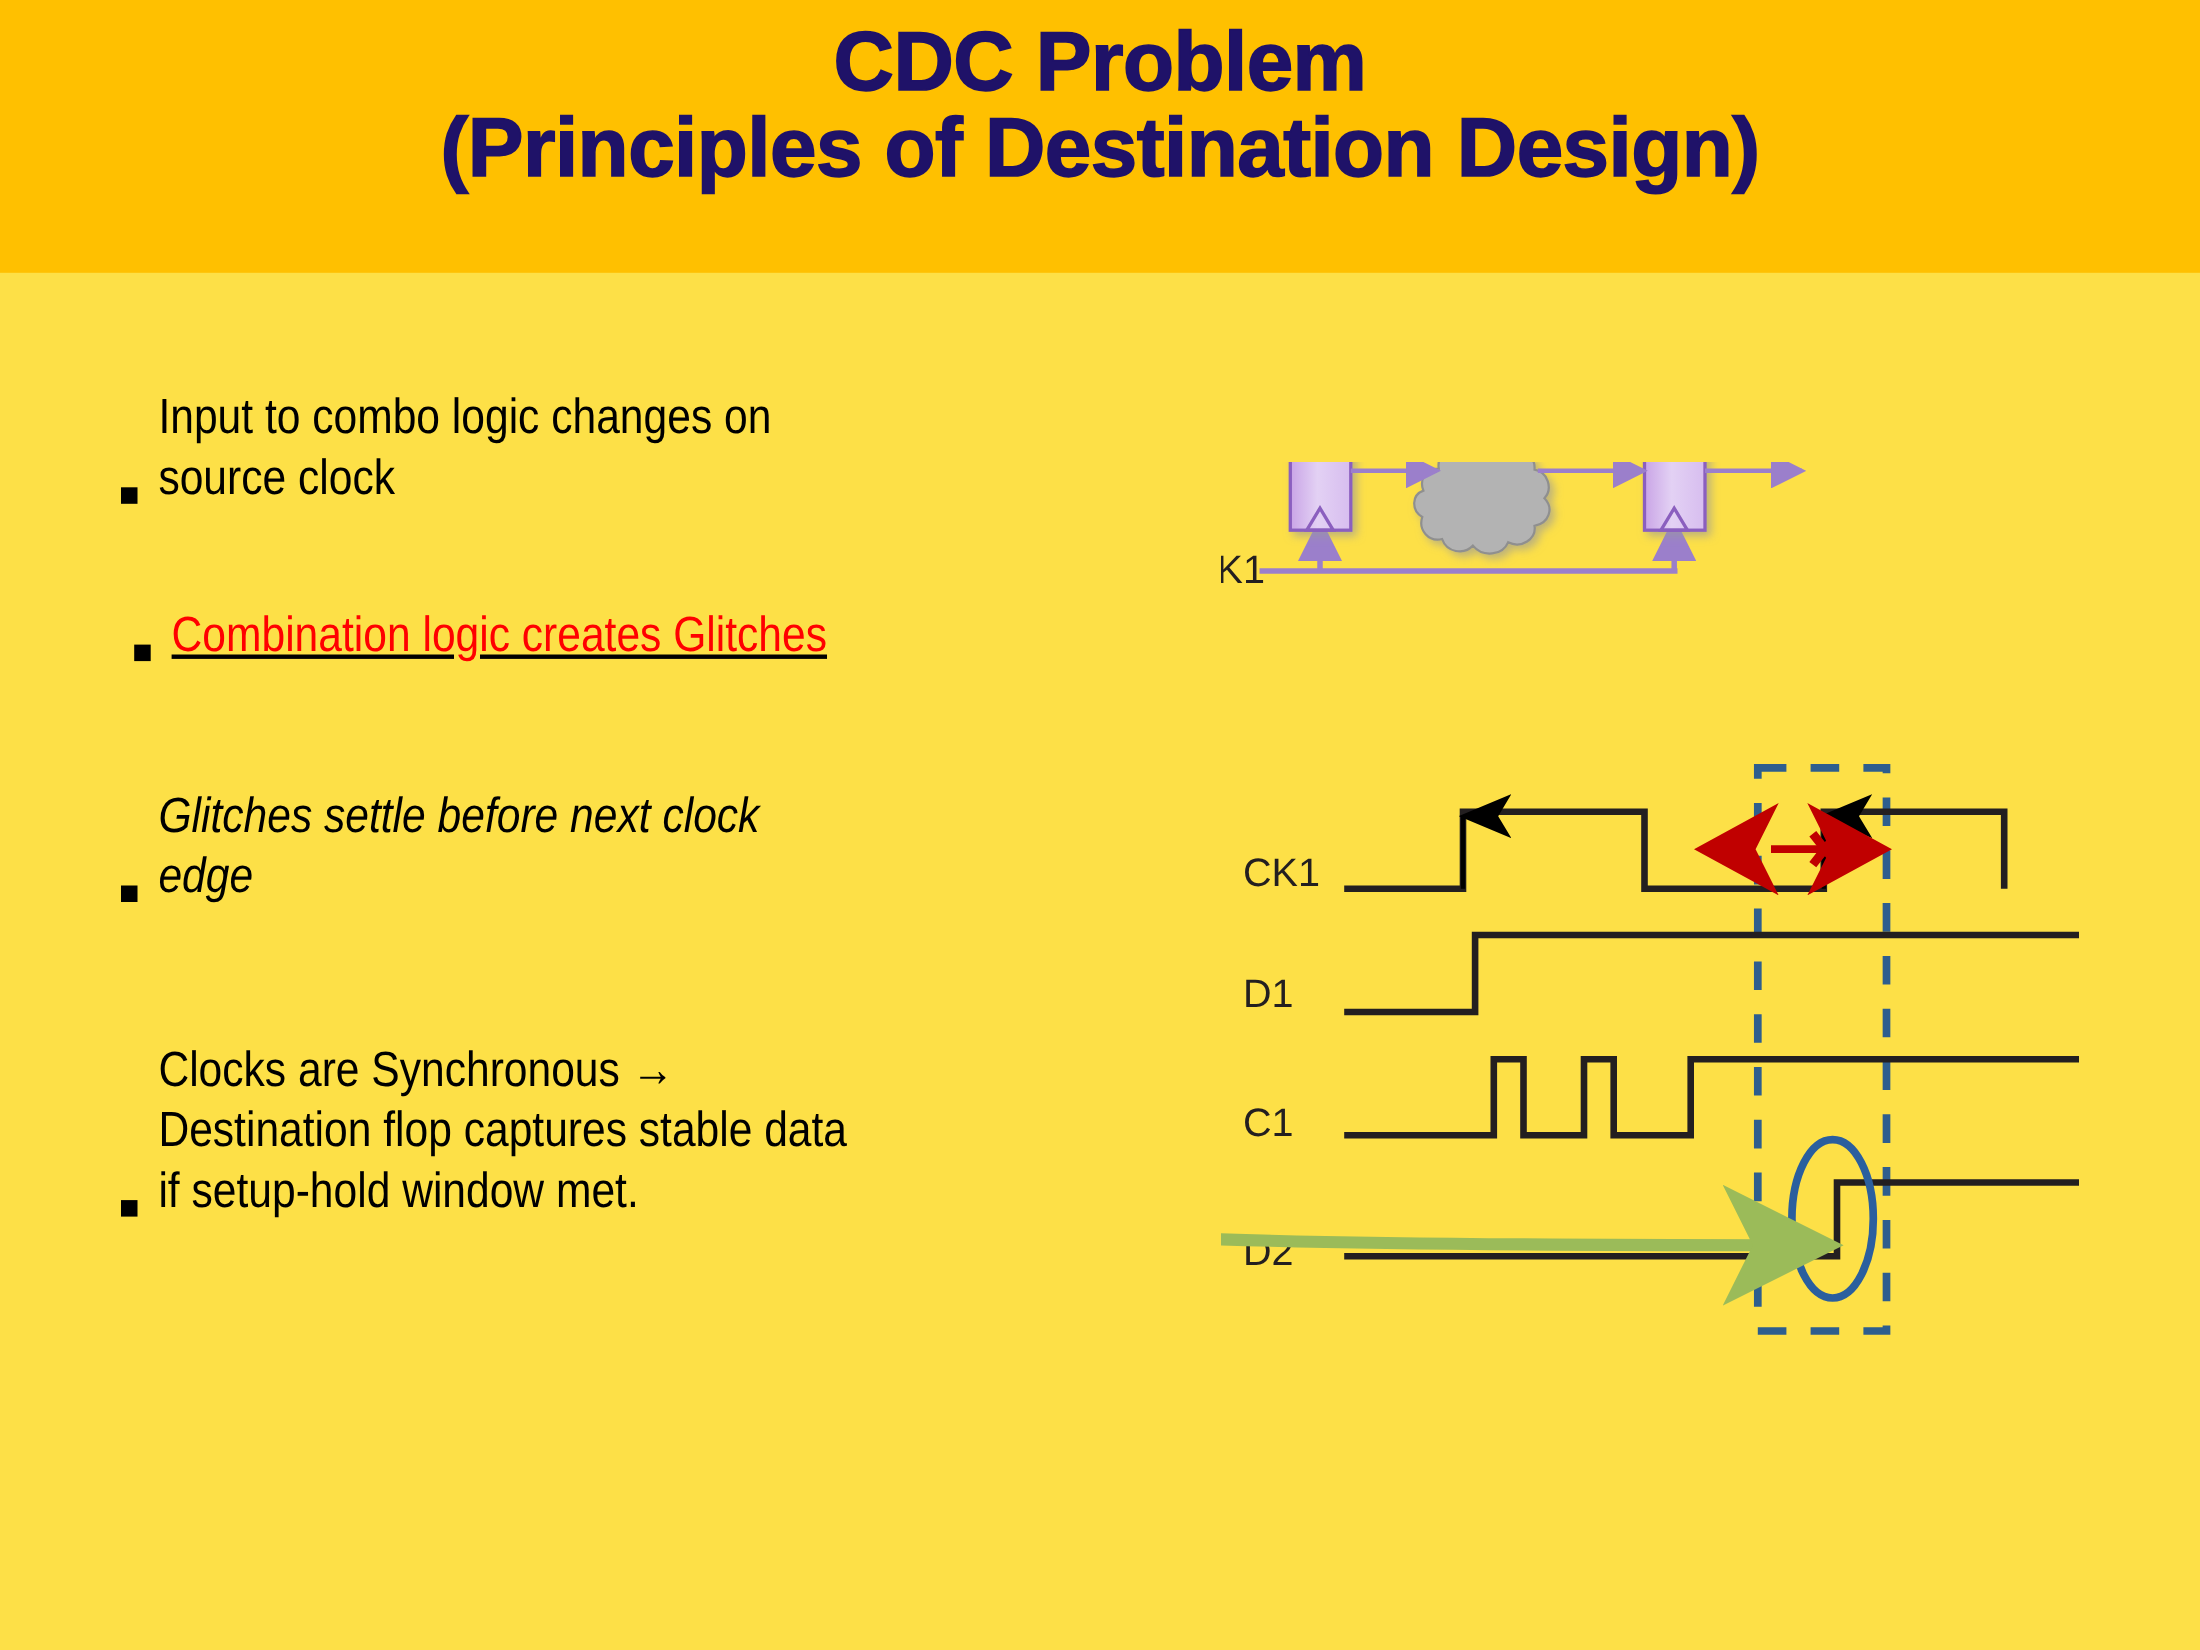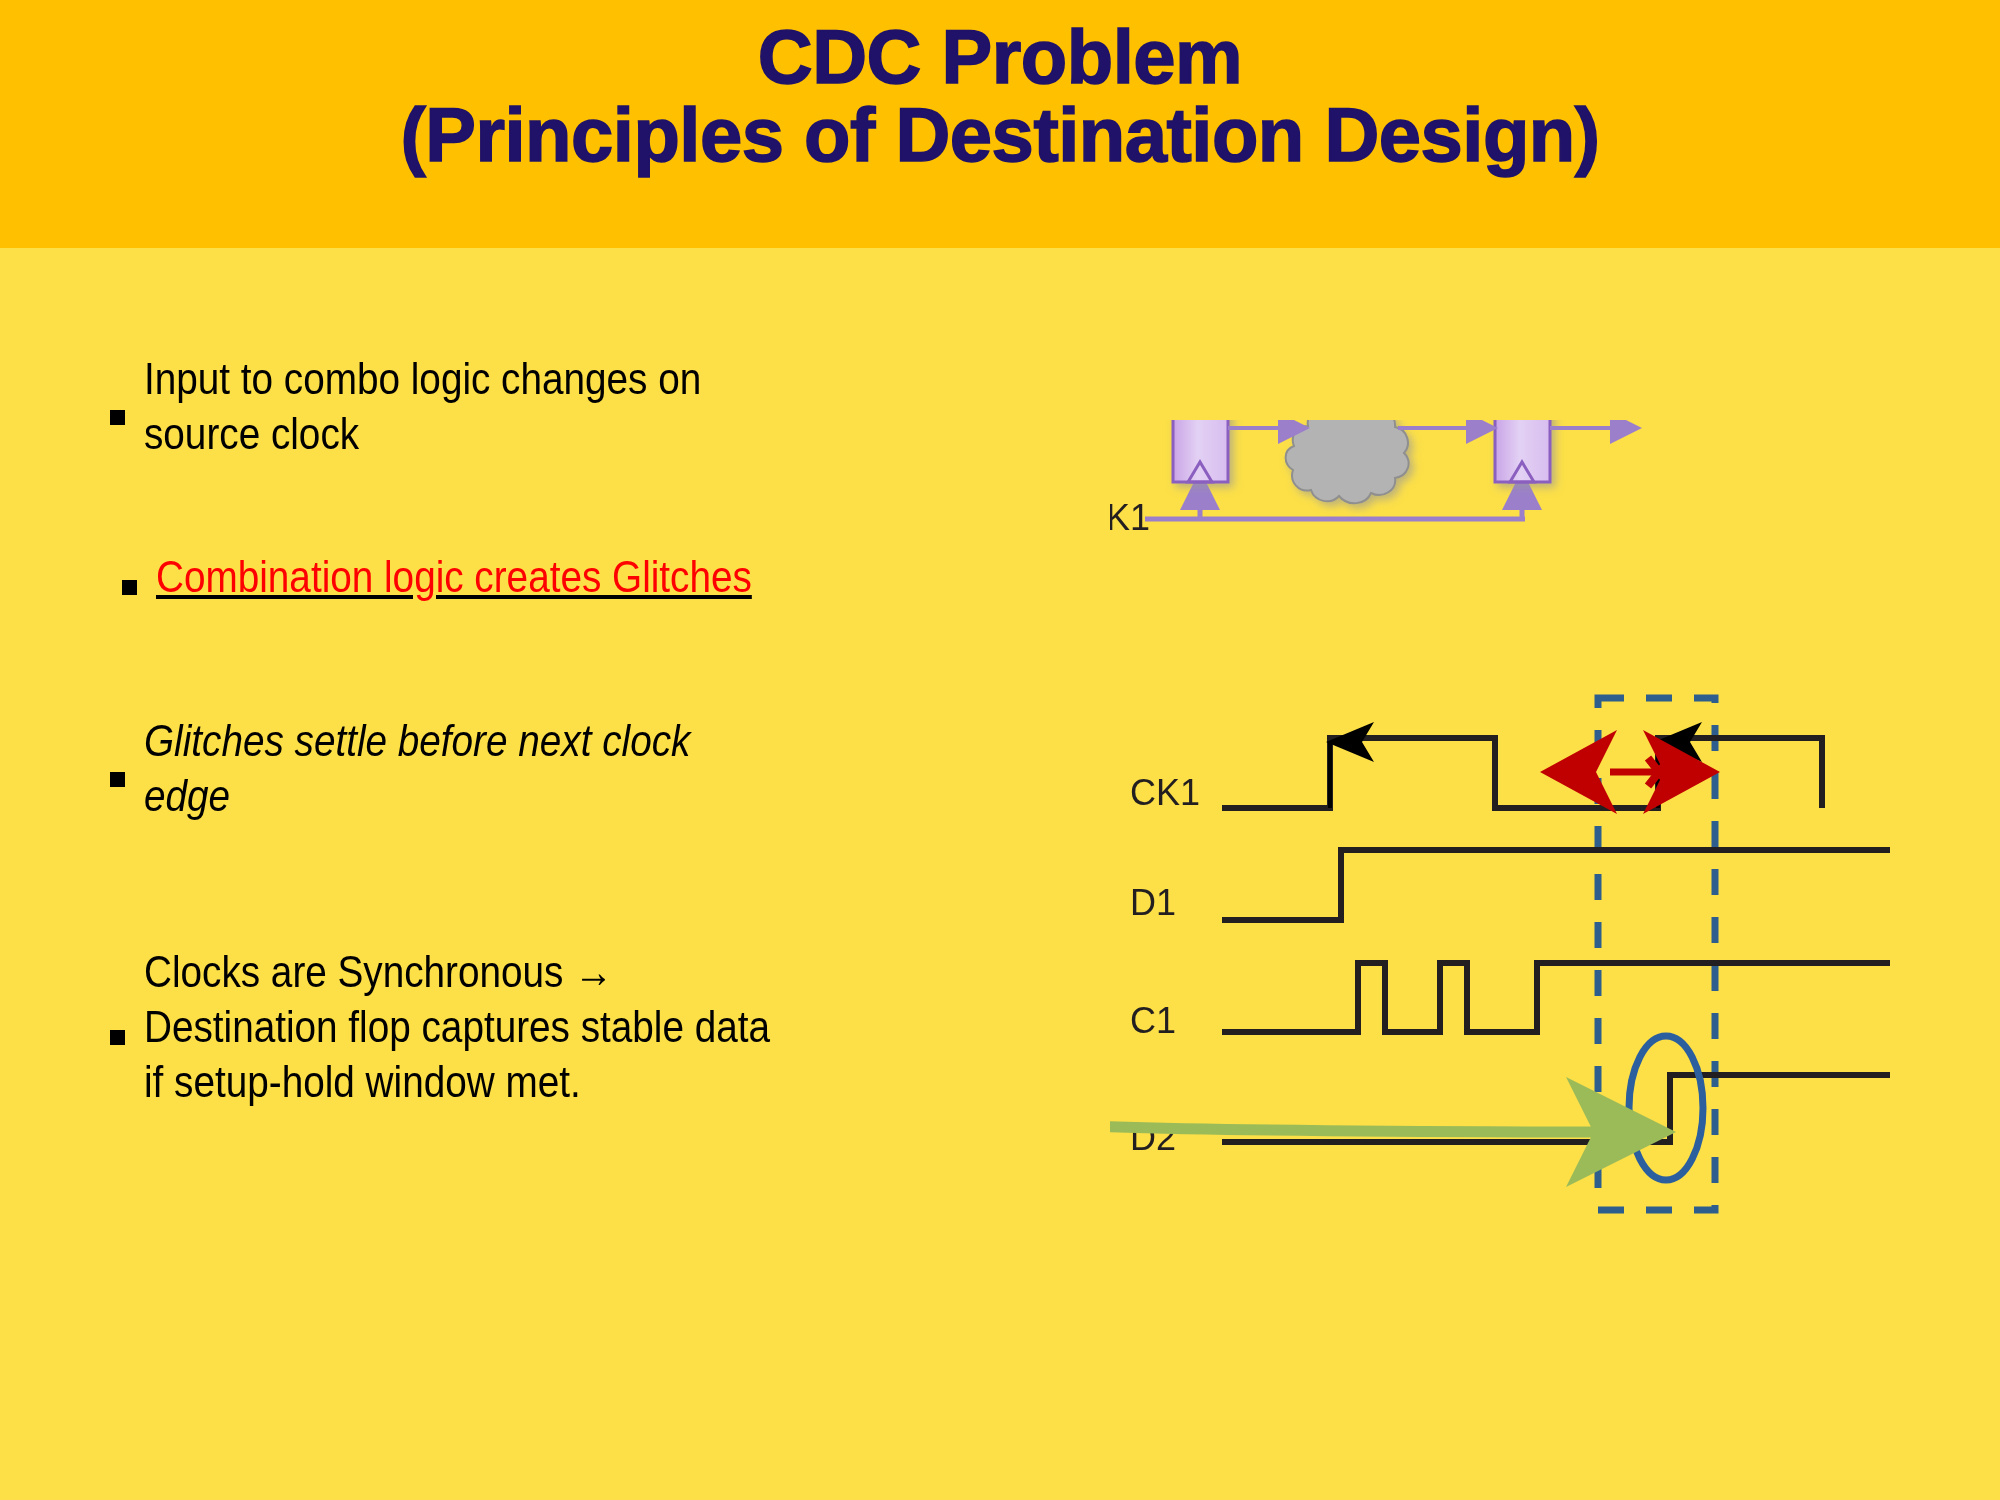--- a/index.html
+++ b/index.html
@@ -47,21 +47,21 @@
   
   #bullets {
     position: absolute;
     left: 110px;
     top: 352px;
     width: 920px;
   }
   .bullet-row {
     position: absolute;
     display: flex;
-    align-items: center;
+    align-items: flex-end;
   }
   .bullet-marker {
     width: 34px;
     flex: 0 0 34px;
     color: #000000;
     font-size: 26px;
     line-height: 1;
     padding-top: 18px;
   }
   .bullet-marker .sq {

